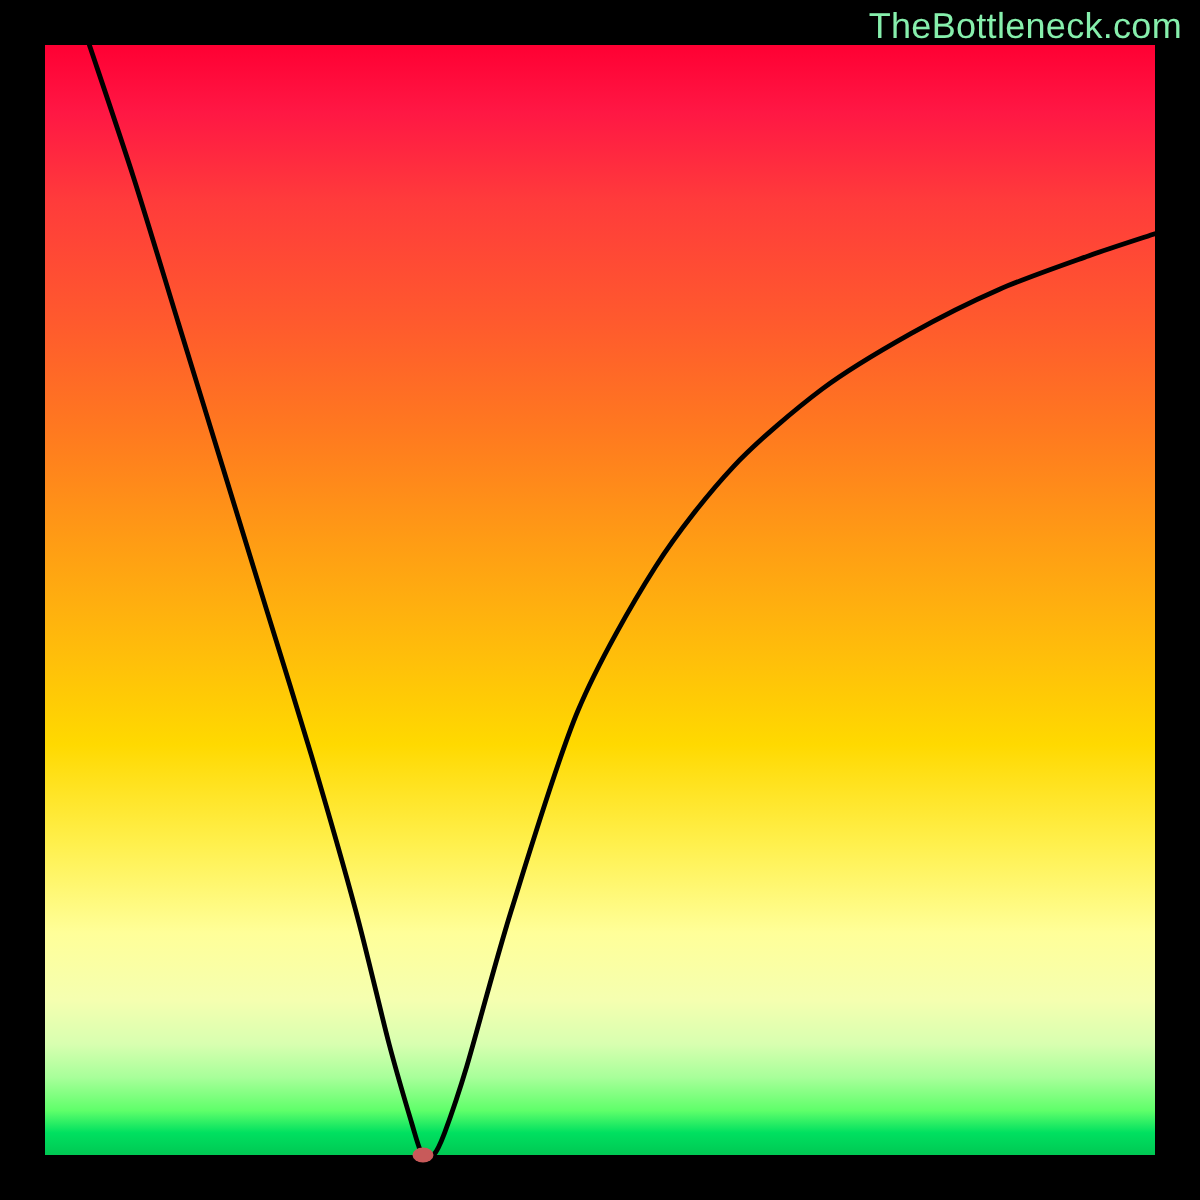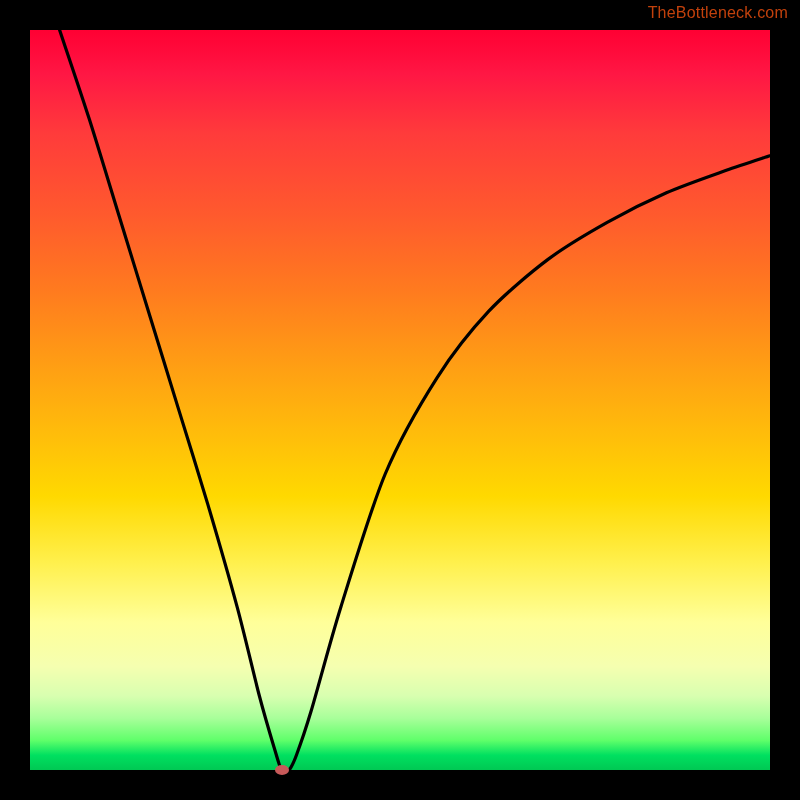--- a/index.html
+++ b/index.html
@@ -40,22 +40,22 @@
       #a8ff9a 93%,
       #5fff6a 96%,
       #00e060 98%,
       #00c853 100%
     );
   }
   .watermark {
     position: absolute;
     top: 4px;
     right: 12px;
-    color: #c2410c;
-    font-size: 16px;
+    color: #86efac;
+    font-size: 24px;
     font-weight: 500;
     letter-spacing: 0.2px;
     z-index: 10;
   }
   svg.curve {
     position: absolute;
     left: 0;
     top: 0;
     width: 740px;
     height: 740px;

